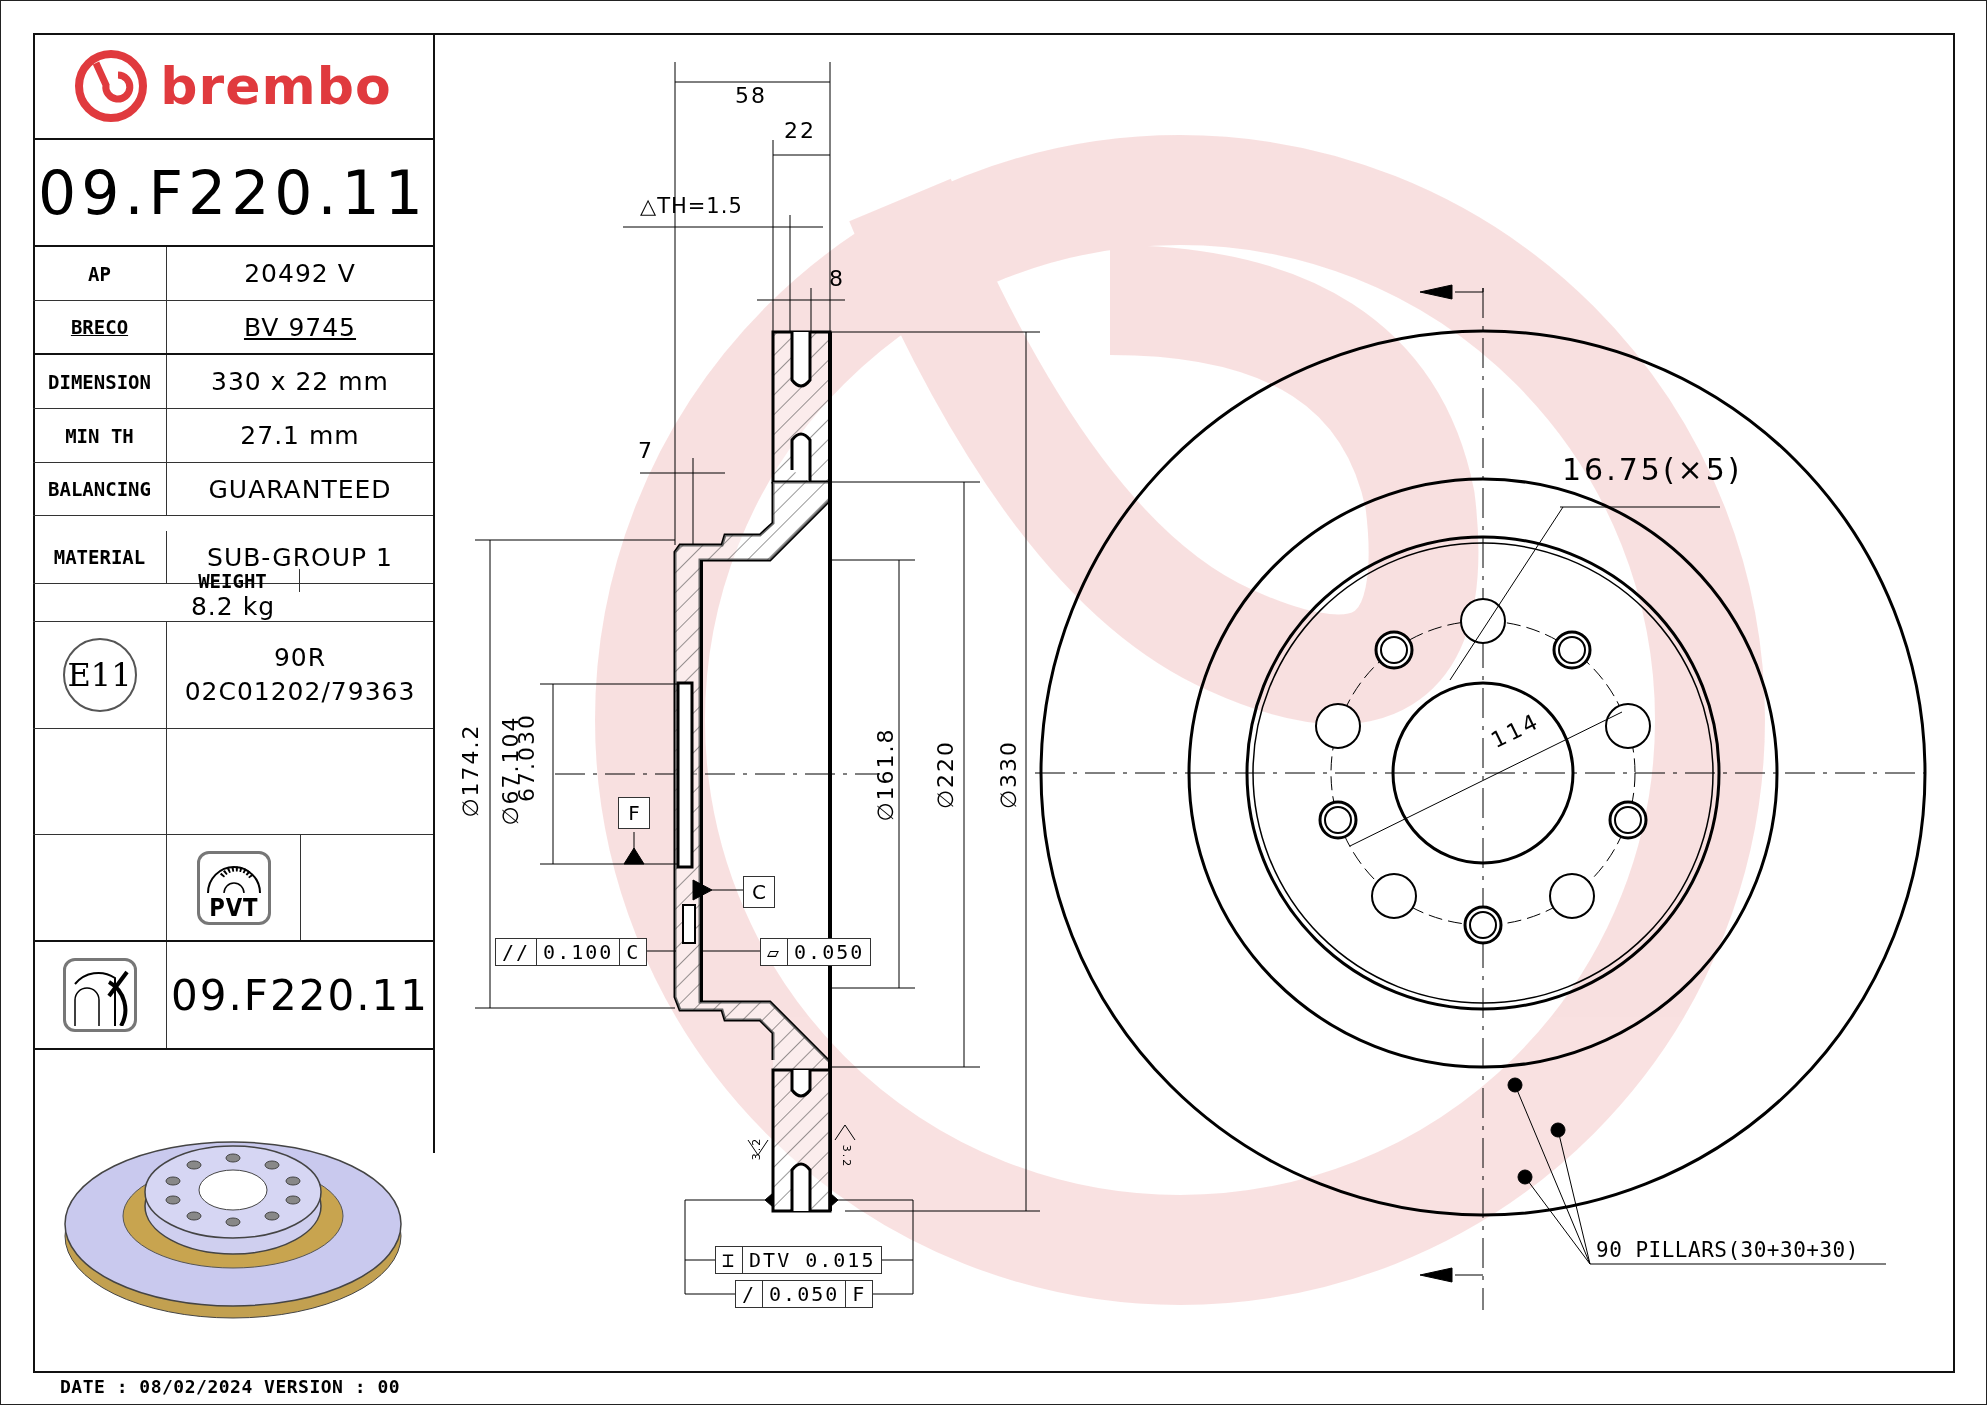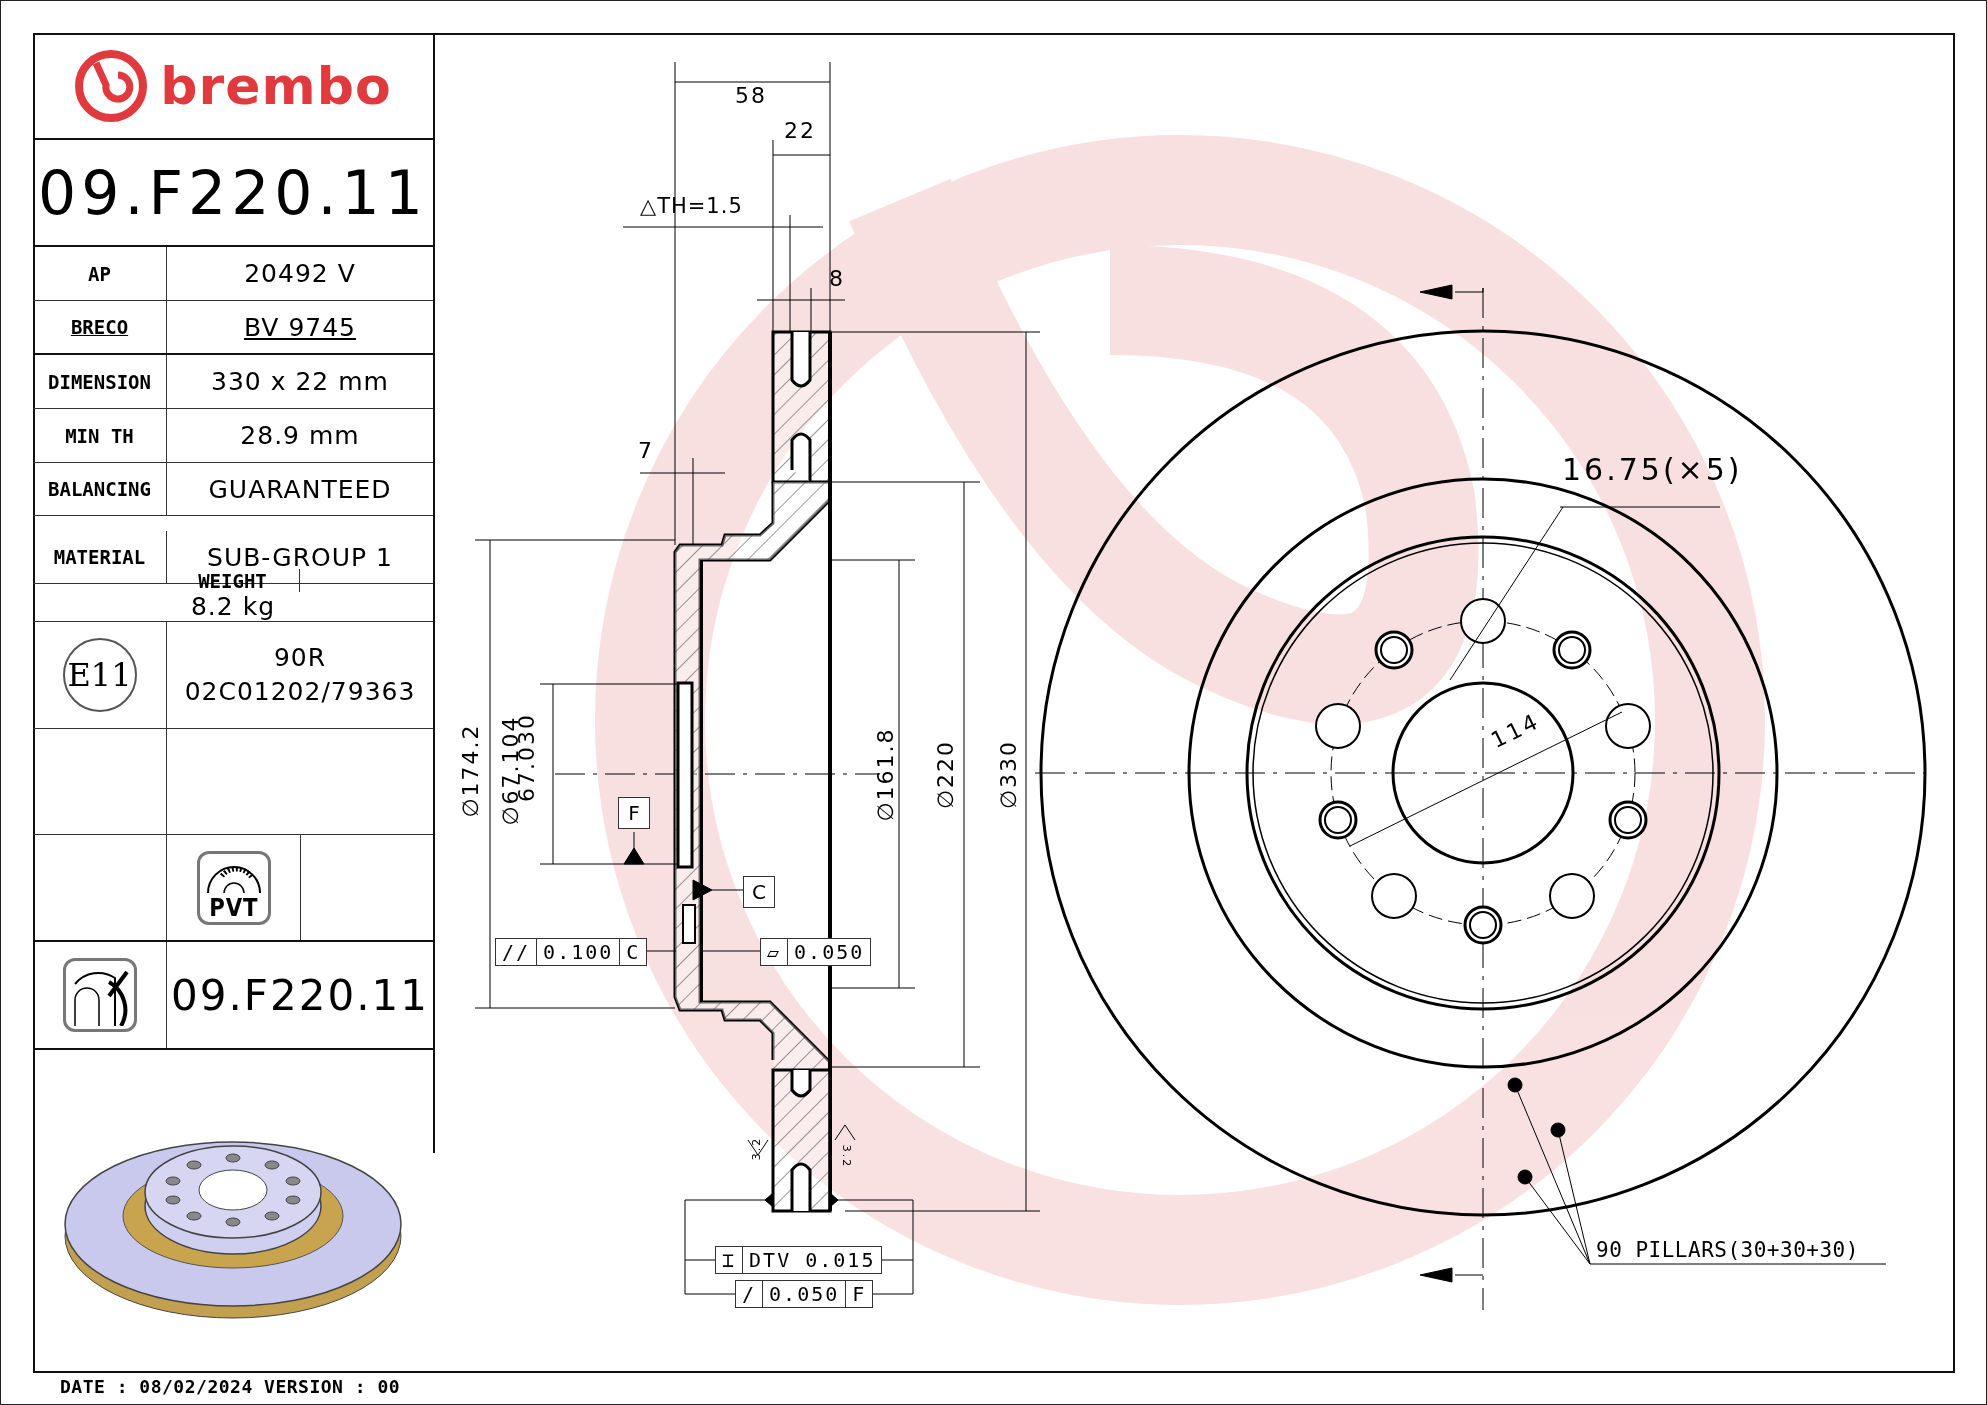--- a/index.html
+++ b/index.html
@@ -191,21 +191,21 @@
   <div class="row thick" style="top:268px;height:54px;text-decoration:underline;">
     <div class="cell-label">BRECO</div>
     <div class="cell-value">BV 9745</div>
   </div>
   <div class="row" style="top:322px;height:54px;">
     <div class="cell-label">DIMENSION</div>
     <div class="cell-value">330 x 22 mm</div>
   </div>
   <div class="row" style="top:376px;height:54px;">
     <div class="cell-label">MIN TH</div>
-    <div class="cell-value">28.9 mm</div>
+    <div class="cell-value">27.1 mm</div>
   </div>
   <div class="row" style="top:430px;height:53px;">
     <div class="cell-label">BALANCING</div>
     <div class="cell-value">GUARANTEED</div>
   </div>
   <div class="row" style="top:498px;height:53px;">
     <div class="cell-label">MATERIAL</div>
     <div class="cell-value">SUB-GROUP 1</div>
   </div>
   <div class="row" style="top:536px;height:53px;flex-direction:column;">

